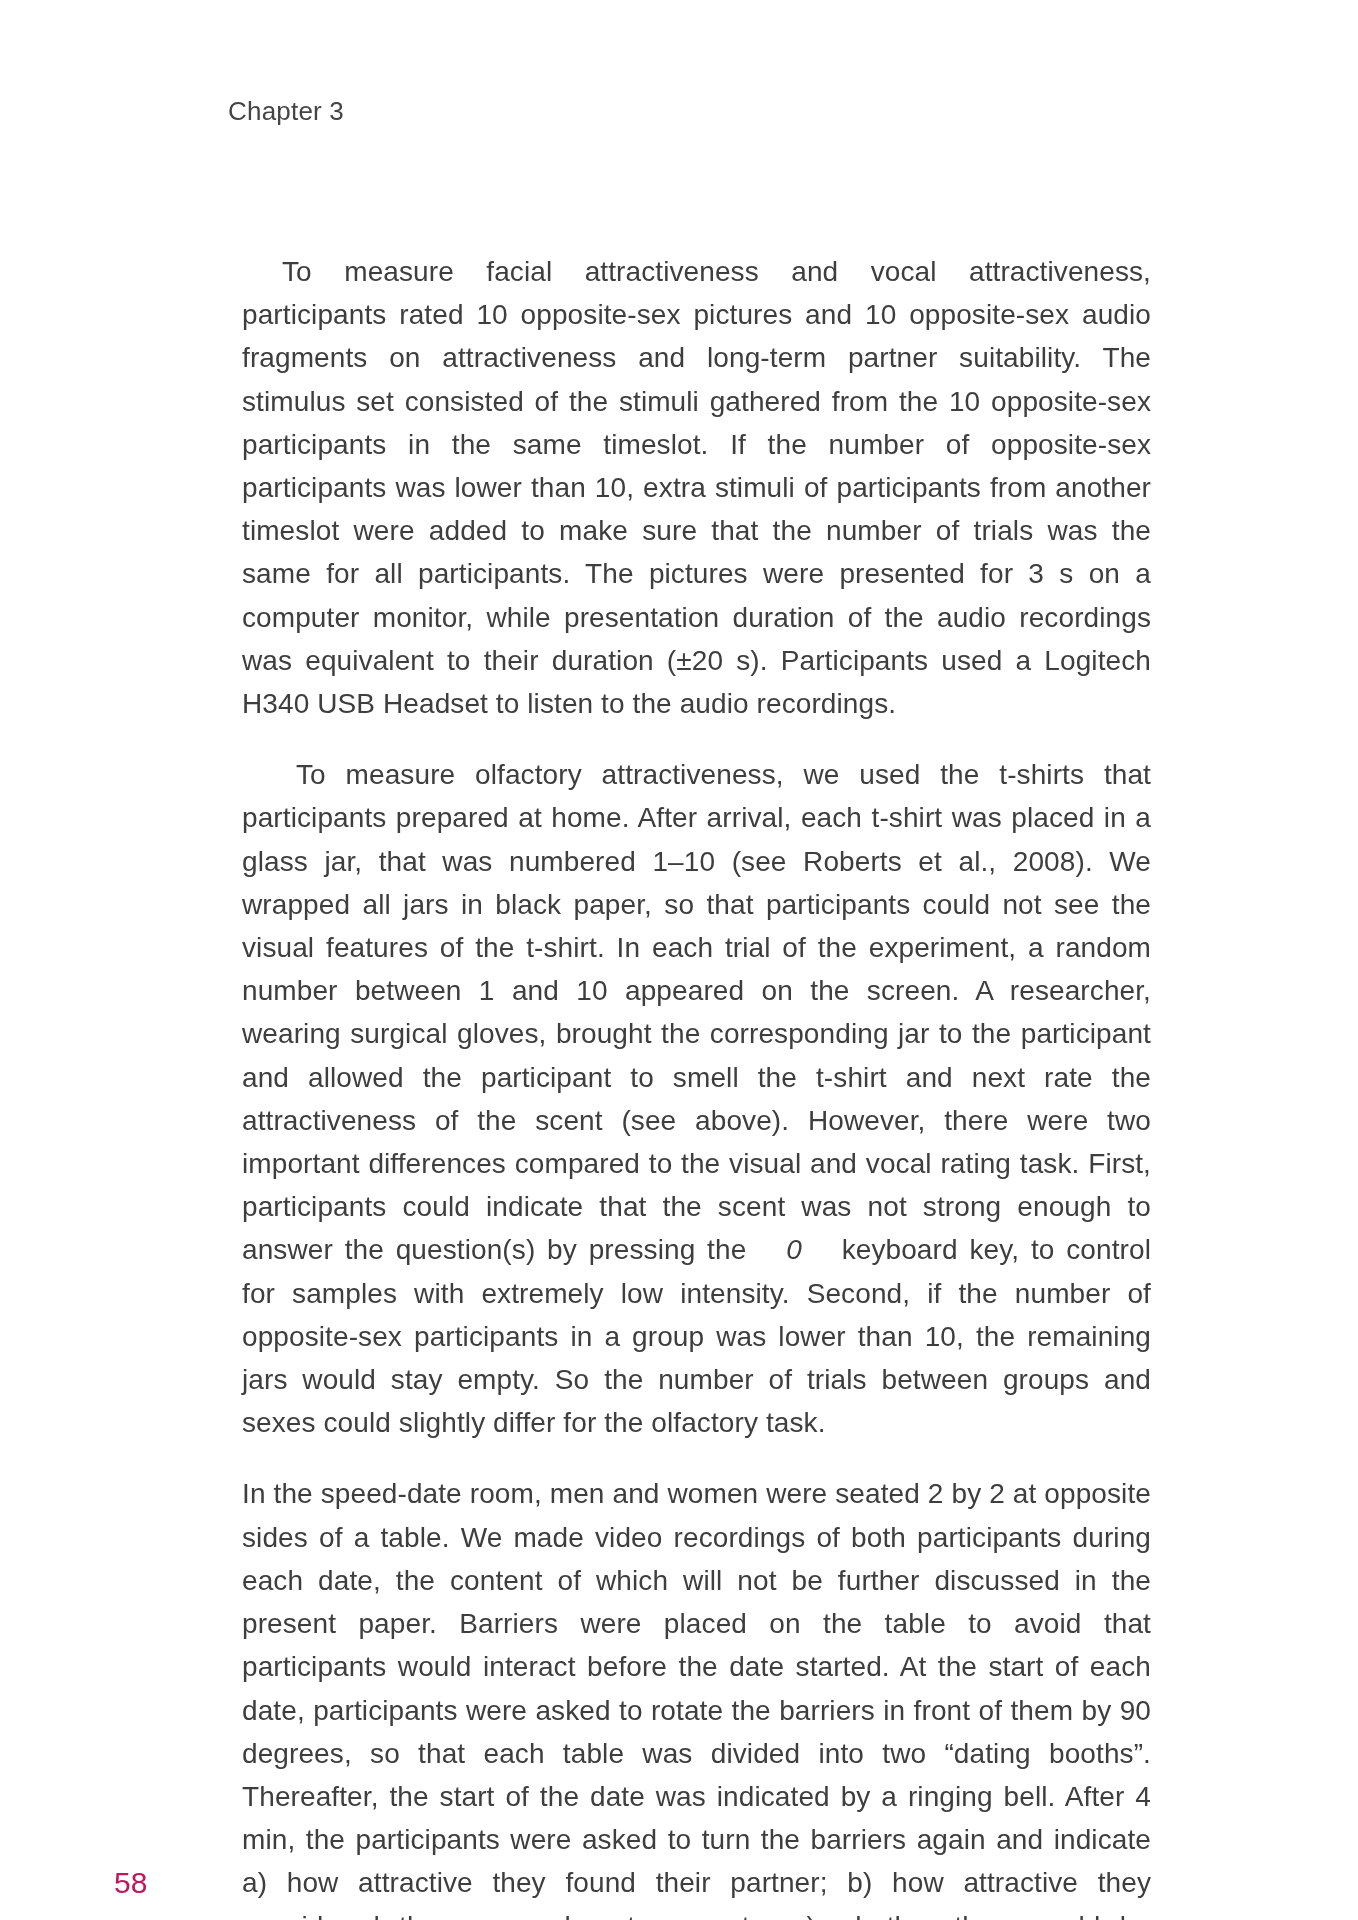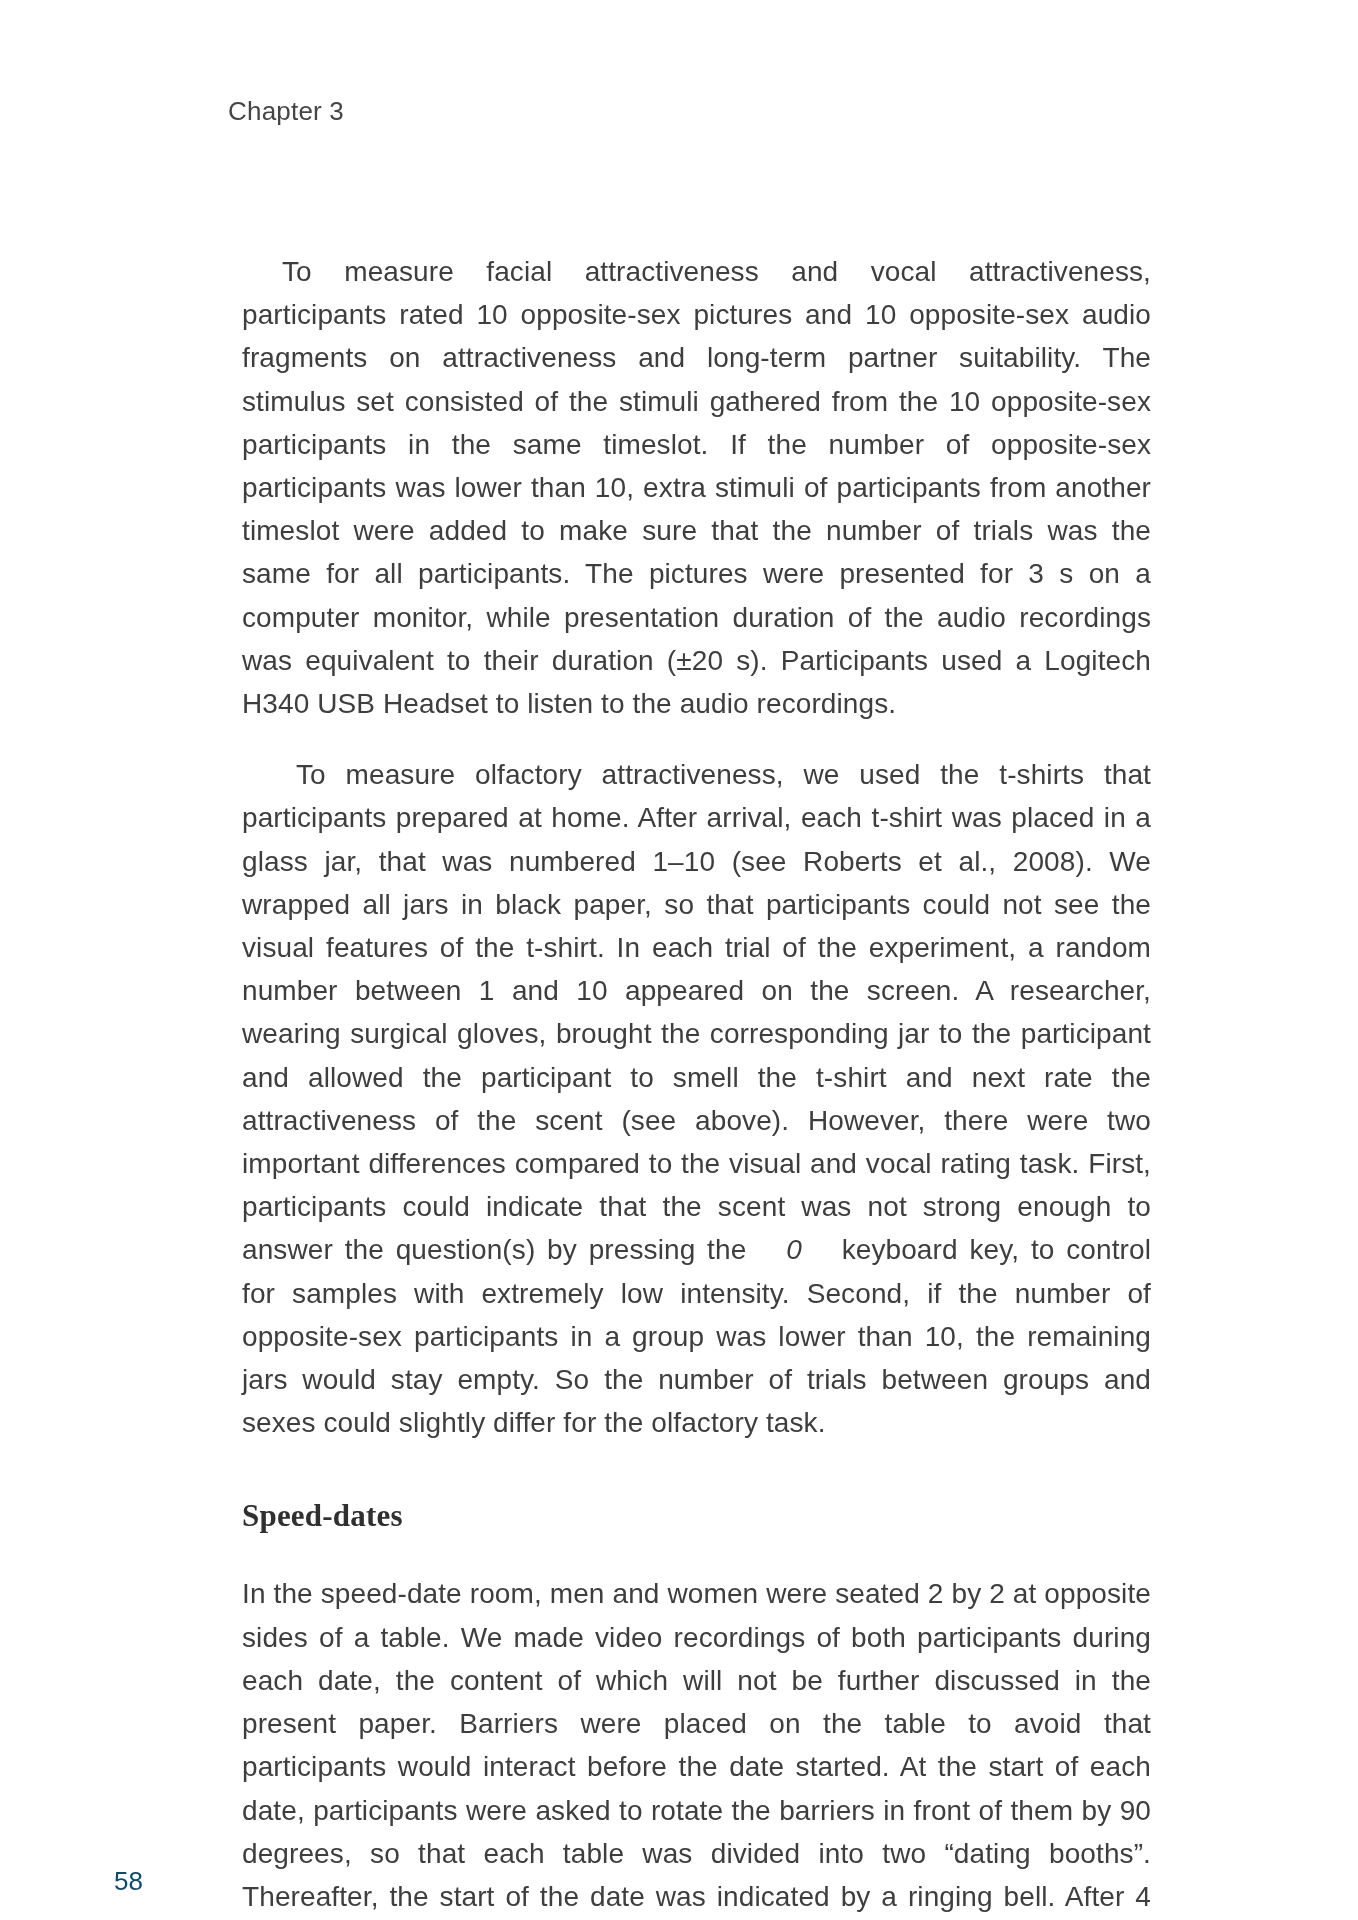--- a/index.html
+++ b/index.html
@@ -48,38 +48,37 @@
     margin-bottom: 8px;
     text-align: left;
     text-indent: 0;
     letter-spacing: 0.2px;
   }
   .italic { font-style: italic; }
   .page-number {
     position: absolute;
     left: 86px;
     top: 1838px;
-    font-size: 26px;
-    color: #0c4a6e;
+    font-size: 30px;
+    color: #be185d;
   }
 </style>
 </head>
 <body>
 
 <div class="page">
 
   <div class="running-header">Chapter 3</div>
 
   <div class="body-text">
 
     <p class="indent">To measure facial attractiveness and vocal attractiveness, participants rated 10 opposite-sex pictures and 10 opposite-sex audio fragments on attractiveness and long-term partner suitability. The stimulus set consisted of the stimuli gathered from the 10 opposite-sex participants in the same timeslot. If the number of opposite-sex participants was lower than 10, extra stimuli of participants from another timeslot were added to make sure that the number of trials was the same for all participants. The pictures were presented for 3 s on a computer monitor, while presentation duration of the audio recordings was equivalent to their duration (±20 s). Participants used a Logitech H340 USB Headset to listen to the audio recordings.</p>
 
     <p class="indent"><span>To measure olfactory attractiveness, we used the t-shirts that participants prepared at home. After arrival, each t-shirt was placed in a glass jar, that was numbered 1–10 (see Roberts et al., 2008). We wrapped all jars in black paper, so that participants could not see the visual features of the t-shirt. In each trial of the experiment, a random number between 1 and 10 appeared on the screen. A researcher, wearing surgical gloves, brought the corresponding jar to the participant and allowed the participant to smell the t-shirt and next rate the attractiveness of the scent (see above). However, there were two important differences compared to the visual and vocal rating task. First, participants could indicate that the scent was not strong enough to answer the question(s) by pressing the </span><span class="italic">0</span><span> keyboard key, to control for samples with extremely low intensity. Second, if the number of opposite-sex participants in a group was lower than 10, the remaining jars would stay empty. So the number of trials between groups and sexes could slightly differ for the olfactory task.</span></p>
 
-    <h2 class="section-heading">Speed-dates</h2>
 
     <p>In the speed-date room, men and women were seated 2 by 2 at opposite sides of a table. We made video recordings of both participants during each date, the content of which will not be further discussed in the present paper. Barriers were placed on the table to avoid that participants would interact before the date started. At the start of each date, participants were asked to rotate the barriers in front of them by 90 degrees, so that each table was divided into two “dating booths”. Thereafter, the start of the date was indicated by a ringing bell. After 4 min, the participants were asked to turn the barriers again and indicate a) how attractive they found their partner; b) how attractive they considered them as a long-term mate; c) whether they would be interested in going on another date</p>
 
   </div>
 
   <div class="page-number">58</div>
 
 </div>
 
 </body></html>

